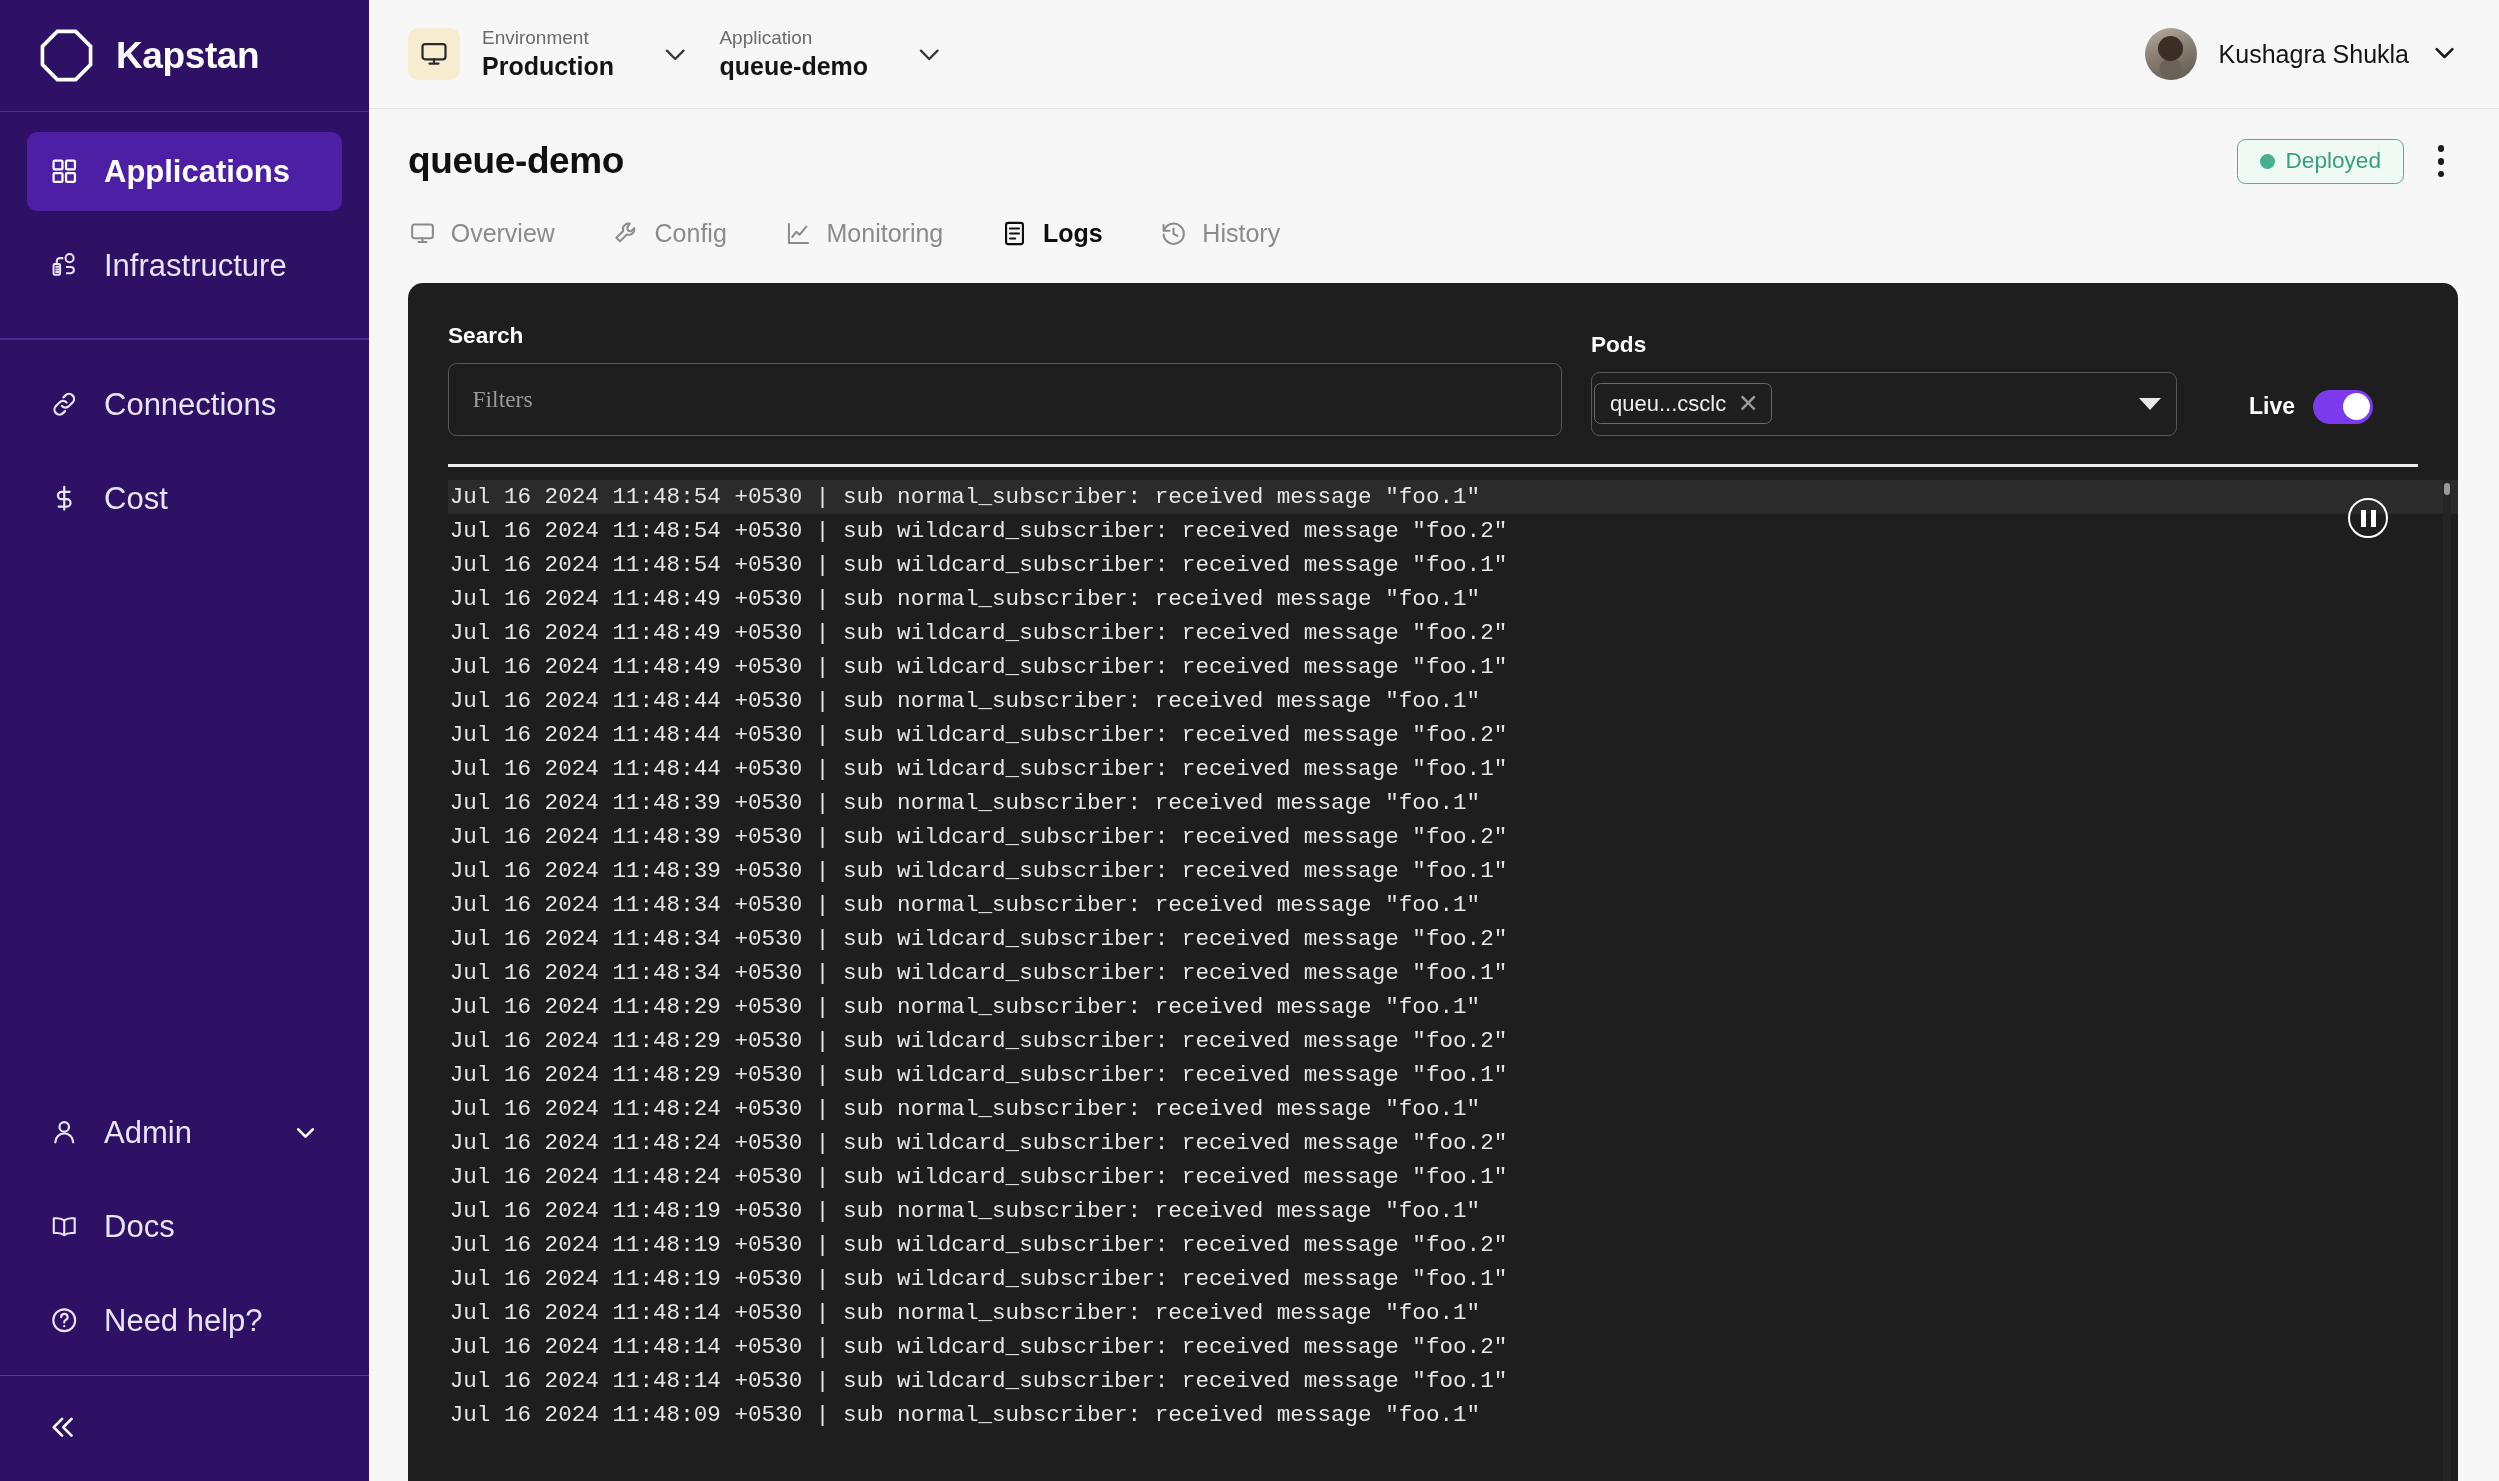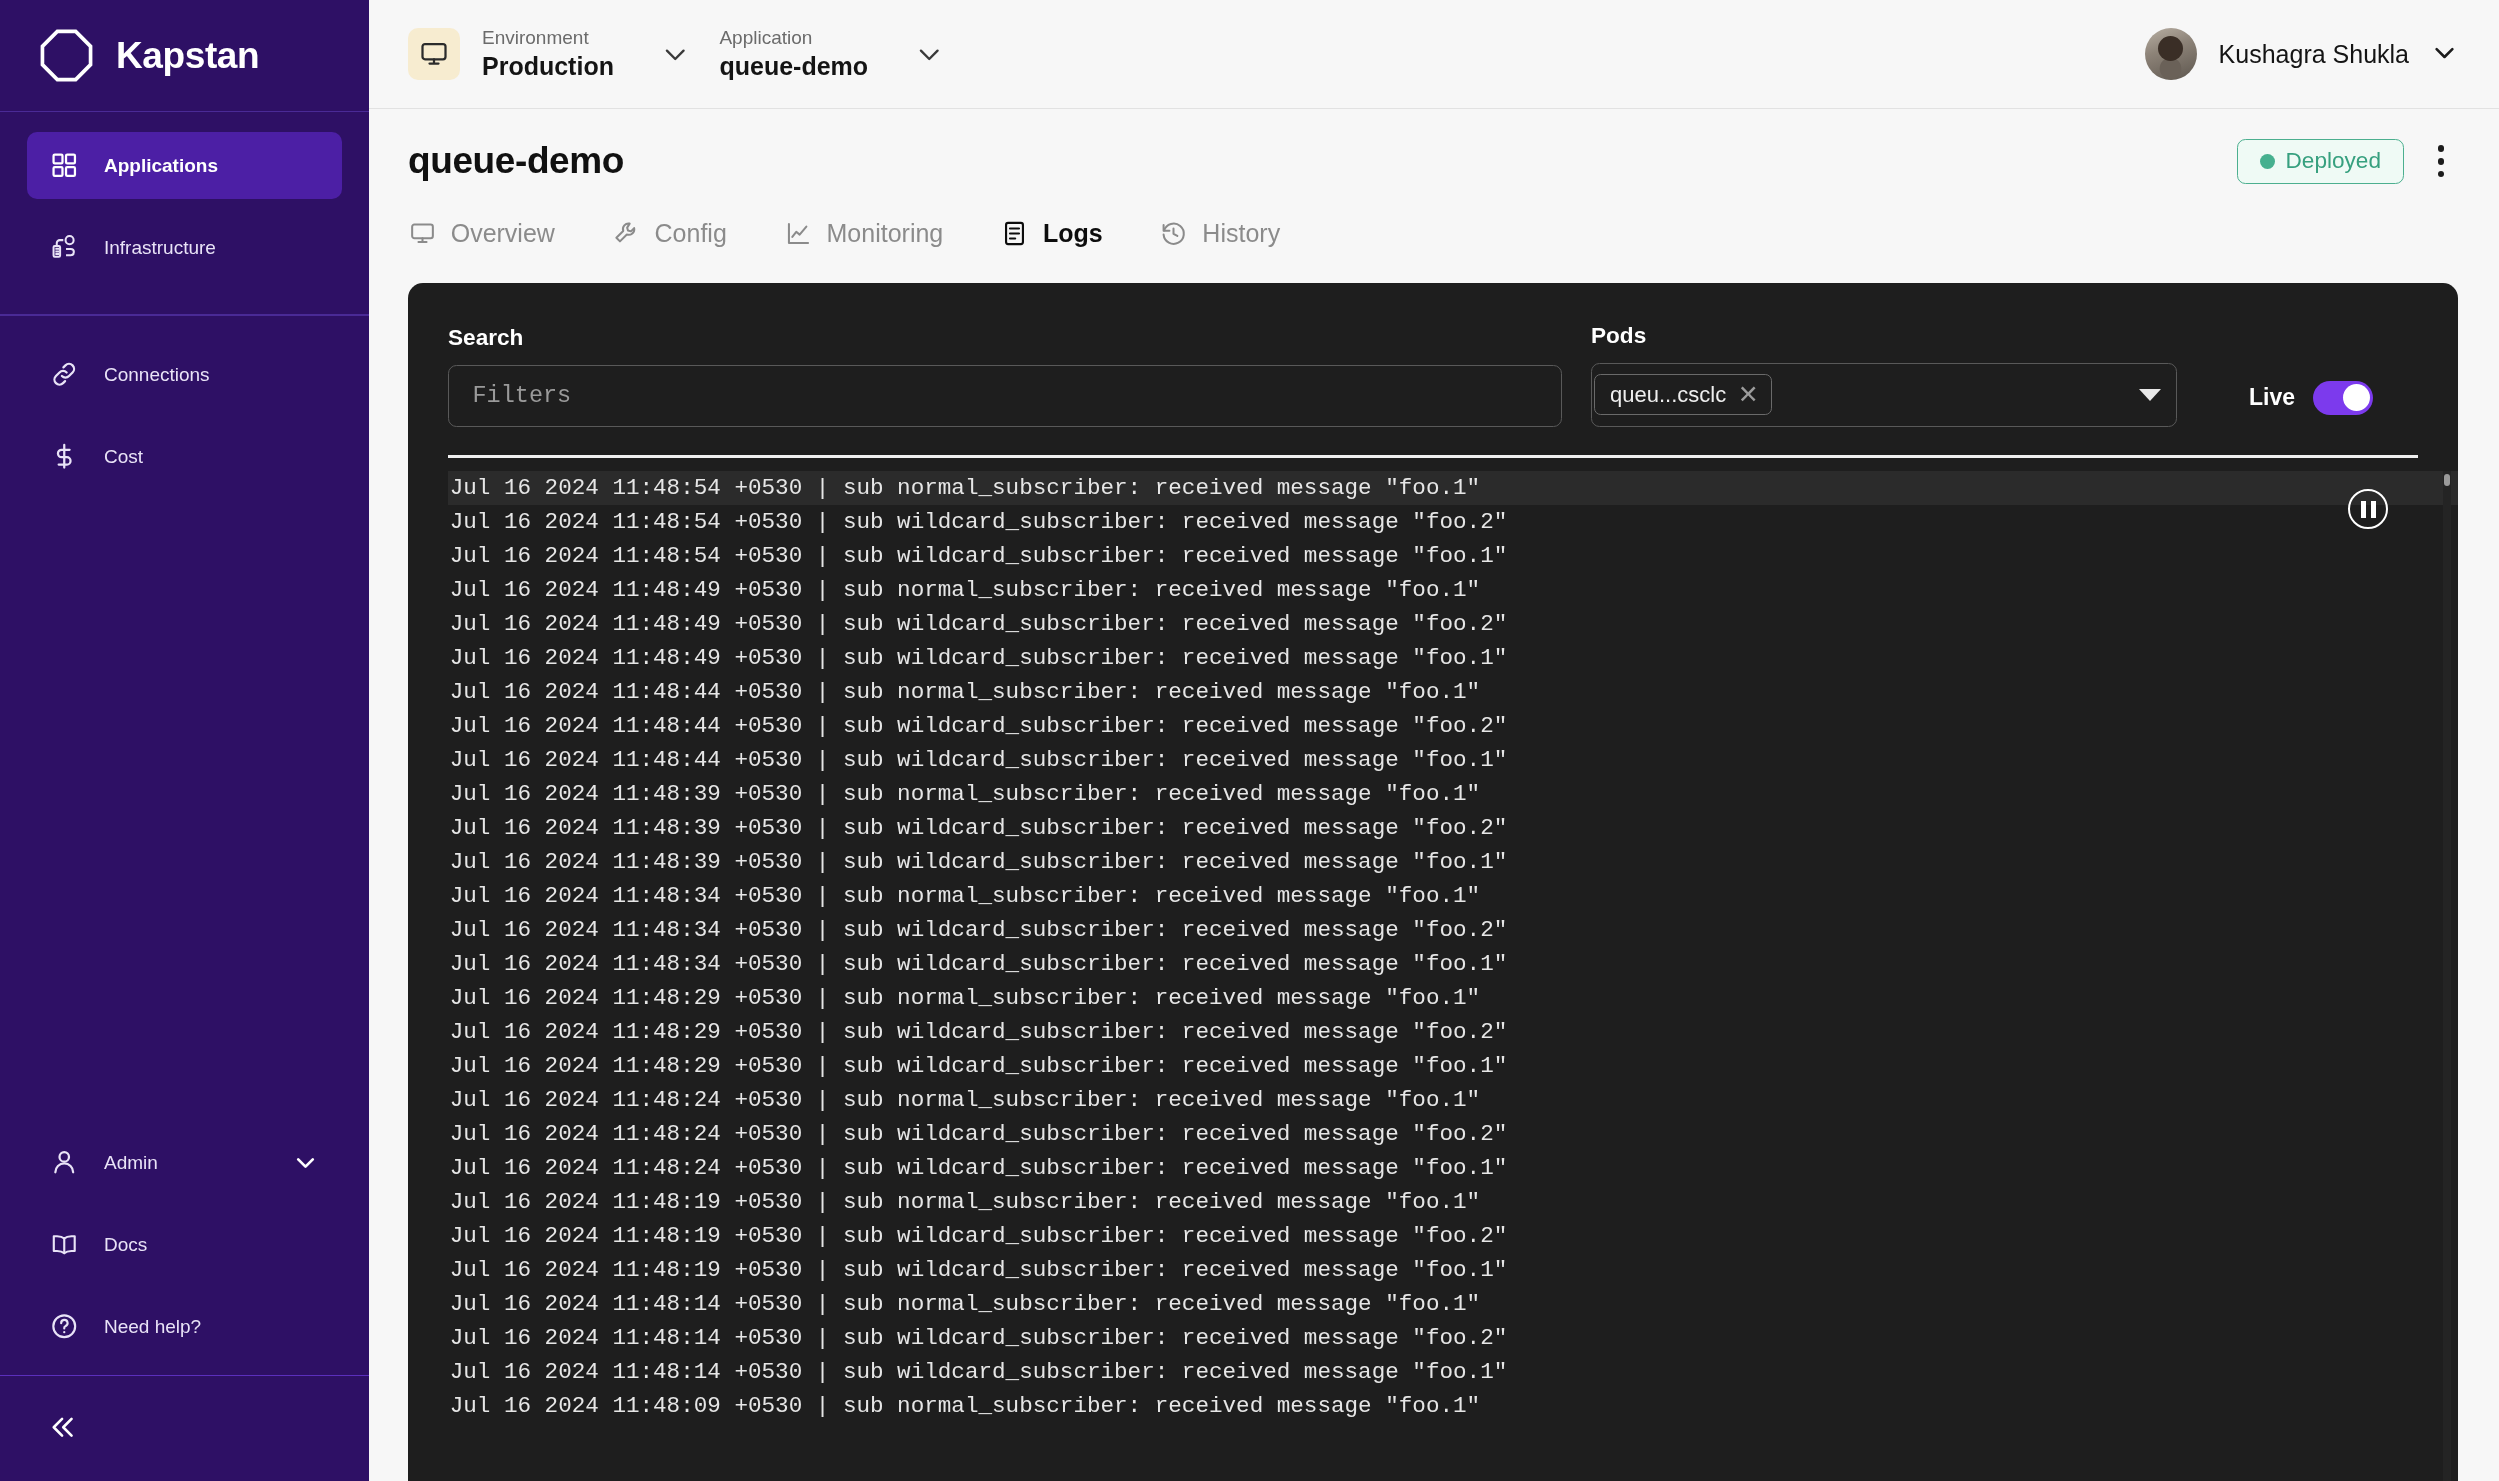--- a/index.html
+++ b/index.html
@@ -25,23 +25,23 @@
     padding-left: 39px; gap: 22px;
     border-bottom: 1.7px solid #4a2a96;
   }
   .sb-logo .mark { width: 55px; height: 55px; flex: 0 0 55px; }
   .sb-logo .brand {
     color: #fff; font-size: 37px; font-weight: 700; letter-spacing: -0.4px;
   }
   .sb-nav-top { padding: 20px 27px 0 27px; }
   .sb-item {
     display: flex; align-items: center; gap: 25px;
-    height: 67px; padding: 0 22px;
+    height: 79px; padding: 0 22px;
     border-radius: 10px;
-    color: #e9e3f7; font-size: 19px;
+    color: #e9e3f7; font-size: 31px;
     margin-bottom: 15px;
     cursor: pointer;
   }
   .sb-item .ico { width: 30px; height: 30px; flex: 0 0 30px; display:flex; align-items:center; justify-content:center; }
   .sb-item.active { background: #4c1fa5; color: #fff; font-weight: 700; }
   .sb-divider { height: 1.7px; background: #4a2a96; margin: 18.4px 0 0 0; }
   .sb-nav-mid { padding: 25px 27px 0 27px; }
   .sb-bottom {
     margin-top: auto;
     padding: 0 27px 0 27px;
@@ -123,24 +123,24 @@
   }
   .filter-row {
     display: flex; align-items: flex-end;
     padding: 40px 40px 0 40px;
     gap: 0;
   }
   .field { display: flex; flex-direction: column; }
   .field-label { color: #fff; font-size: 22.6px; font-weight: 700; margin-bottom: 13.4px; }
   .search-field { width: 1114px; }
   .text-input {
-    height: 62px; border: 0.8px solid #595959; border-radius: 8.4px;
+    height: 73px; border: 0.8px solid #595959; border-radius: 8.4px;
     background: transparent; color: #a3a3a3; font-size: 23.5px;
     padding: 0 23.5px; width: 100%;
-    font-family: Liberation Mono, monospace;
+    font-family: Liberation Serif, serif;
     outline: none;
   }
   .text-input::placeholder { color: #9a9a9a; }
   .pods-field { width: 586px; margin-left: 29px; }
   .pods-box {
     height: 64px; border: 0.8px solid #595959; border-radius: 8.4px;
     display: flex; align-items: center; padding: 0 15px 0 2px;
     position: relative;
   }
   .chip {

